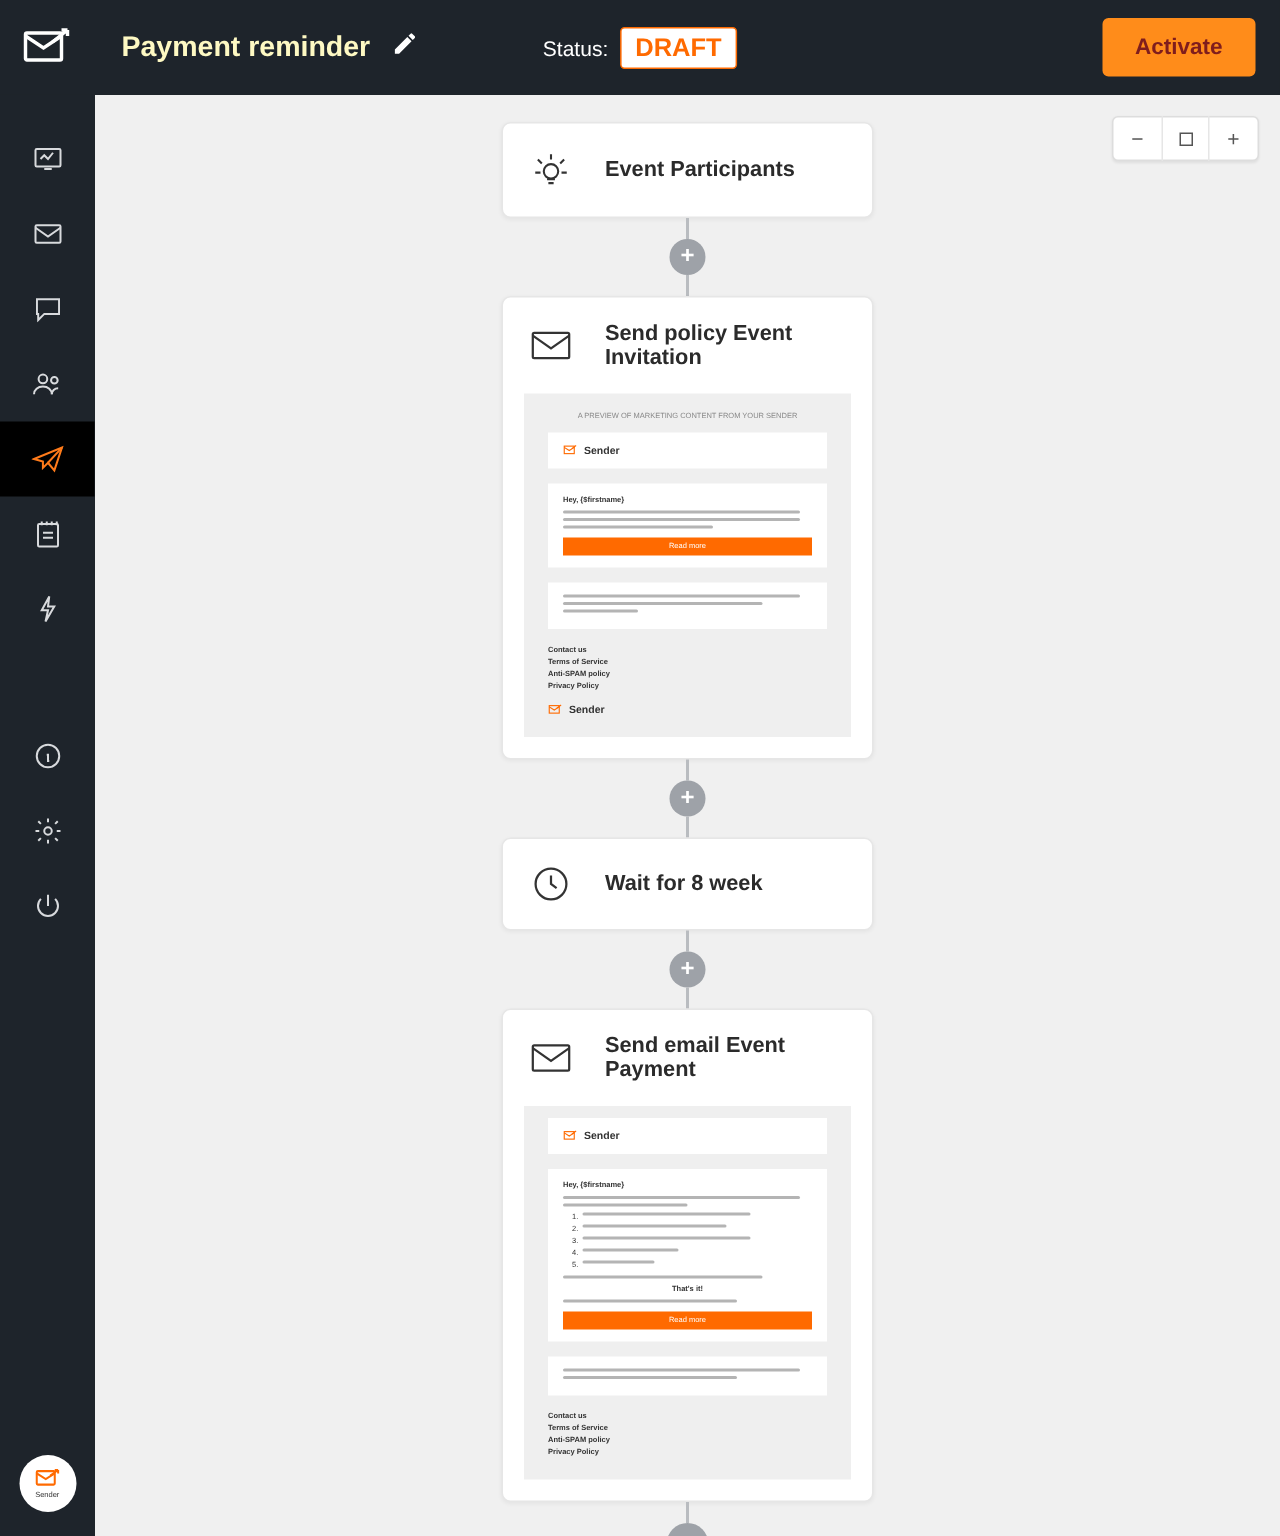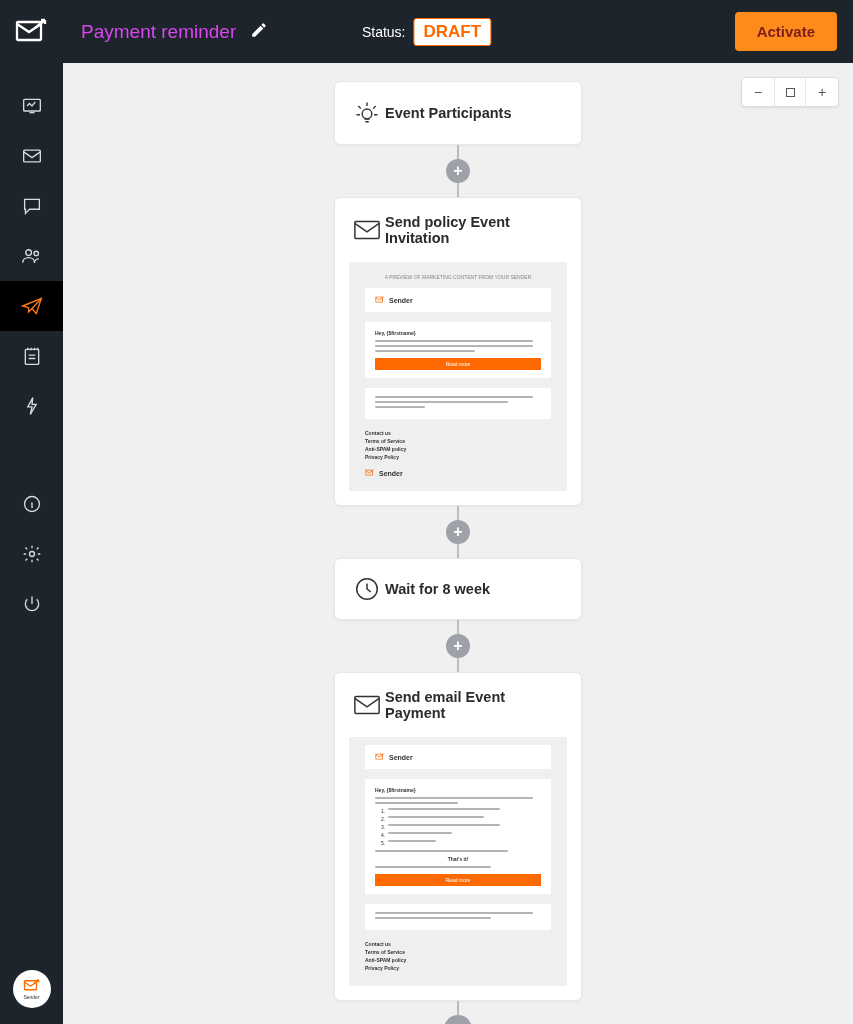--- a/index.html
+++ b/index.html
@@ -9,21 +9,21 @@
   .topbar {
     position: fixed; top: 0; left: 0; right: 0; height: 63px;
     background: #1e242b; display: flex; align-items: center;
     padding-left: 0; z-index: 100;
   }
   .logo-box {
     width: 63px; height: 63px; display: flex; align-items: center; justify-content: center;
   }
   .logo-box svg { stroke: #fff; }
   .title-wrap { display: flex; align-items: center; gap: 14px; margin-left: 18px; }
-  .page-title { color: #d946ef; font-size: 19px; font-weight: 400; }
+  .page-title { color: #fef9c3; font-size: 19px; font-weight: 700; }
   .edit-icon { color: #fff; cursor: pointer; }
   .status-wrap { margin-left: auto; display: flex; align-items: center; gap: 8px; position: absolute; left: 50%; transform: translateX(-50%); }
   .status-label { color: #fff; font-size: 14px; }
   .status-badge { background: #fff; color: #ff6a00; border: 1px solid #ff6a00; padding: 3px 9px; border-radius: 3px; font-size: 17px; font-weight: 600; }
   .activate-btn {
     margin-left: auto; margin-right: 16px; background: #ff8c1a; color: #7f1d1d;
     border: none; padding: 11px 22px; font-size: 15px; font-weight: 700;
     border-radius: 4px; cursor: pointer;
   }
 
@@ -61,21 +61,21 @@
   .zoom-btn { width: 32px; height: 30px; display: flex; align-items: center; justify-content: center; cursor: pointer; color: #555; font-size: 14px; }
   .zoom-center { border-left: 1px solid #e6e6e6; border-right: 1px solid #e6e6e6; }
   .zoom-center .sq { width: 9px; height: 9px; border: 1px solid #555; }
 
   .flow { display: flex; flex-direction: column; align-items: center; }
 
   .node {
     background: #fff; border: 1px solid #e6e6e6; border-radius: 6px;
     width: 248px; box-shadow: 0 1px 3px rgba(0,0,0,.05);
   }
-  .node-header { display: flex; align-items: center; gap: 4px; padding: 16px 18px; }
+  .node-header { display: flex; align-items: center; gap: 22px; padding: 16px 18px; }
   .node-header .ic { width: 28px; display: flex; justify-content: center; }
   .node-title { font-size: 14.5px; font-weight: 700; color: #2b2b2b; }
   .connector { width: 2px; background: #b9bcc0; }
   .plus-circle {
     width: 24px; height: 24px; border-radius: 50%; background: #9ea2a8;
     display: flex; align-items: center; justify-content: center; color: #fff;
     font-size: 16px; font-weight: 700; cursor: pointer; line-height: 1;
   }
   .plus-circle.big { width: 28px; height: 28px; font-size: 18px; }
 

